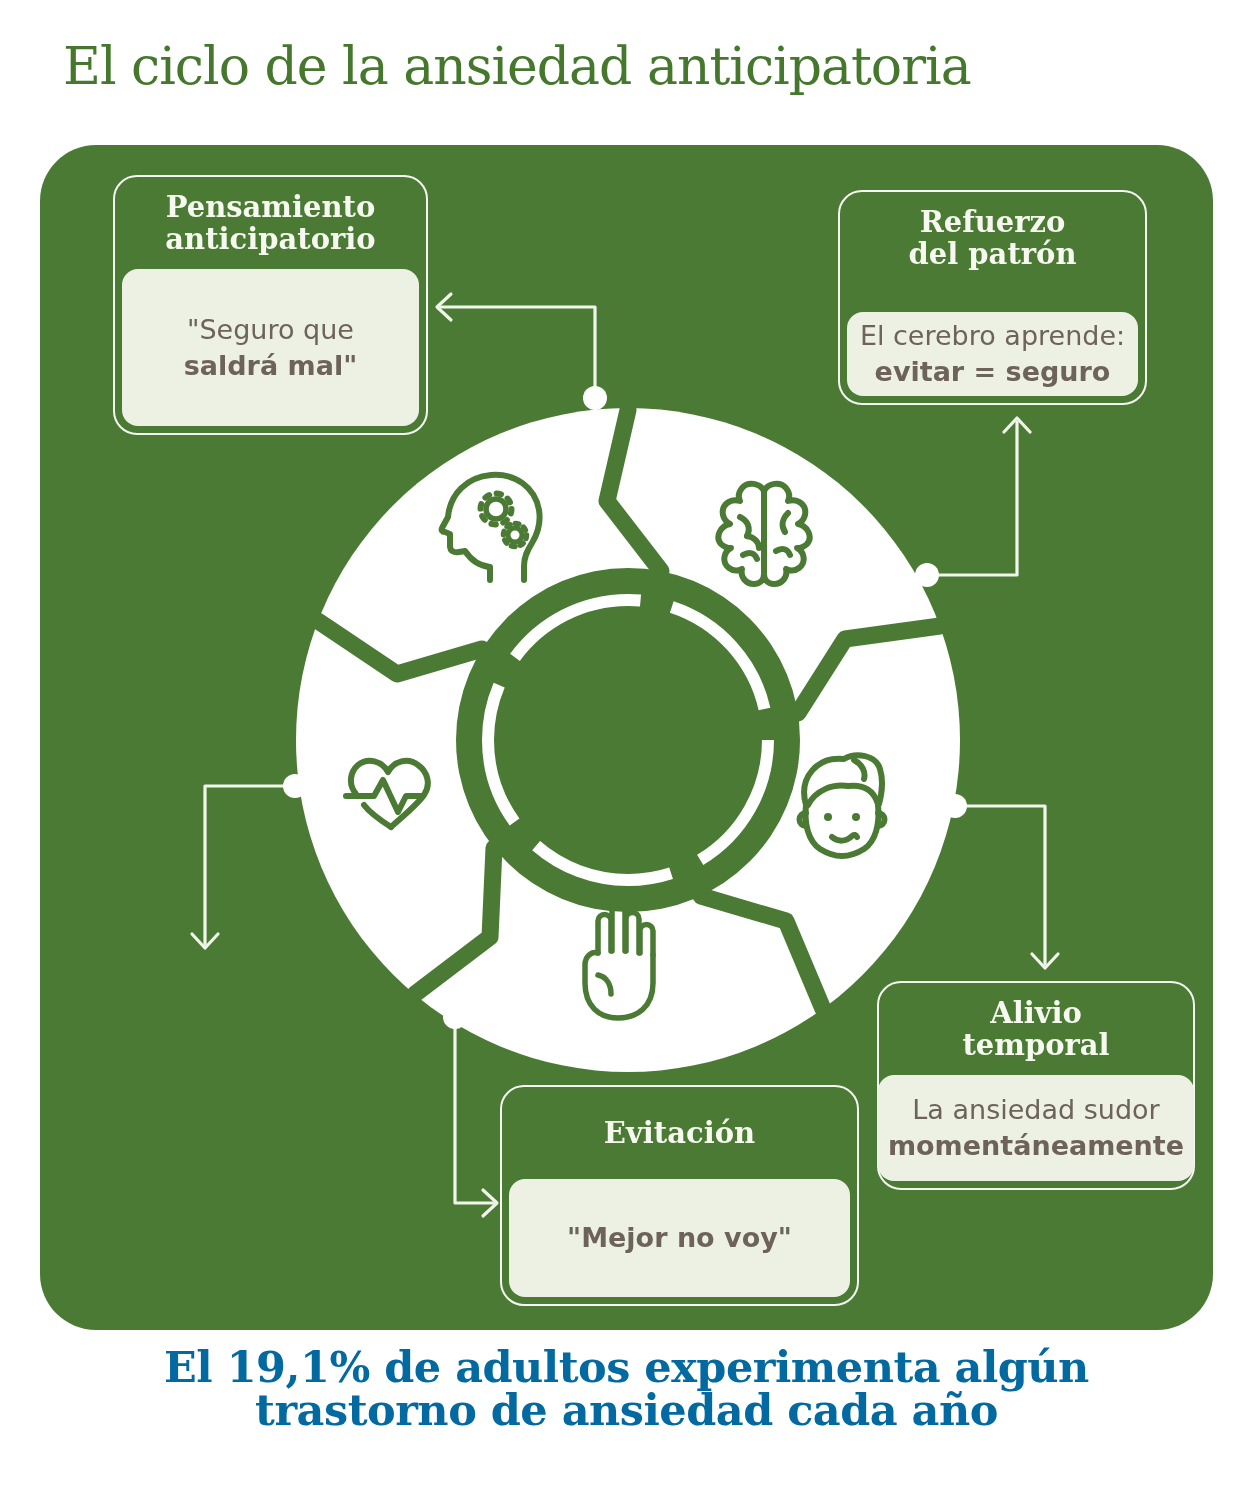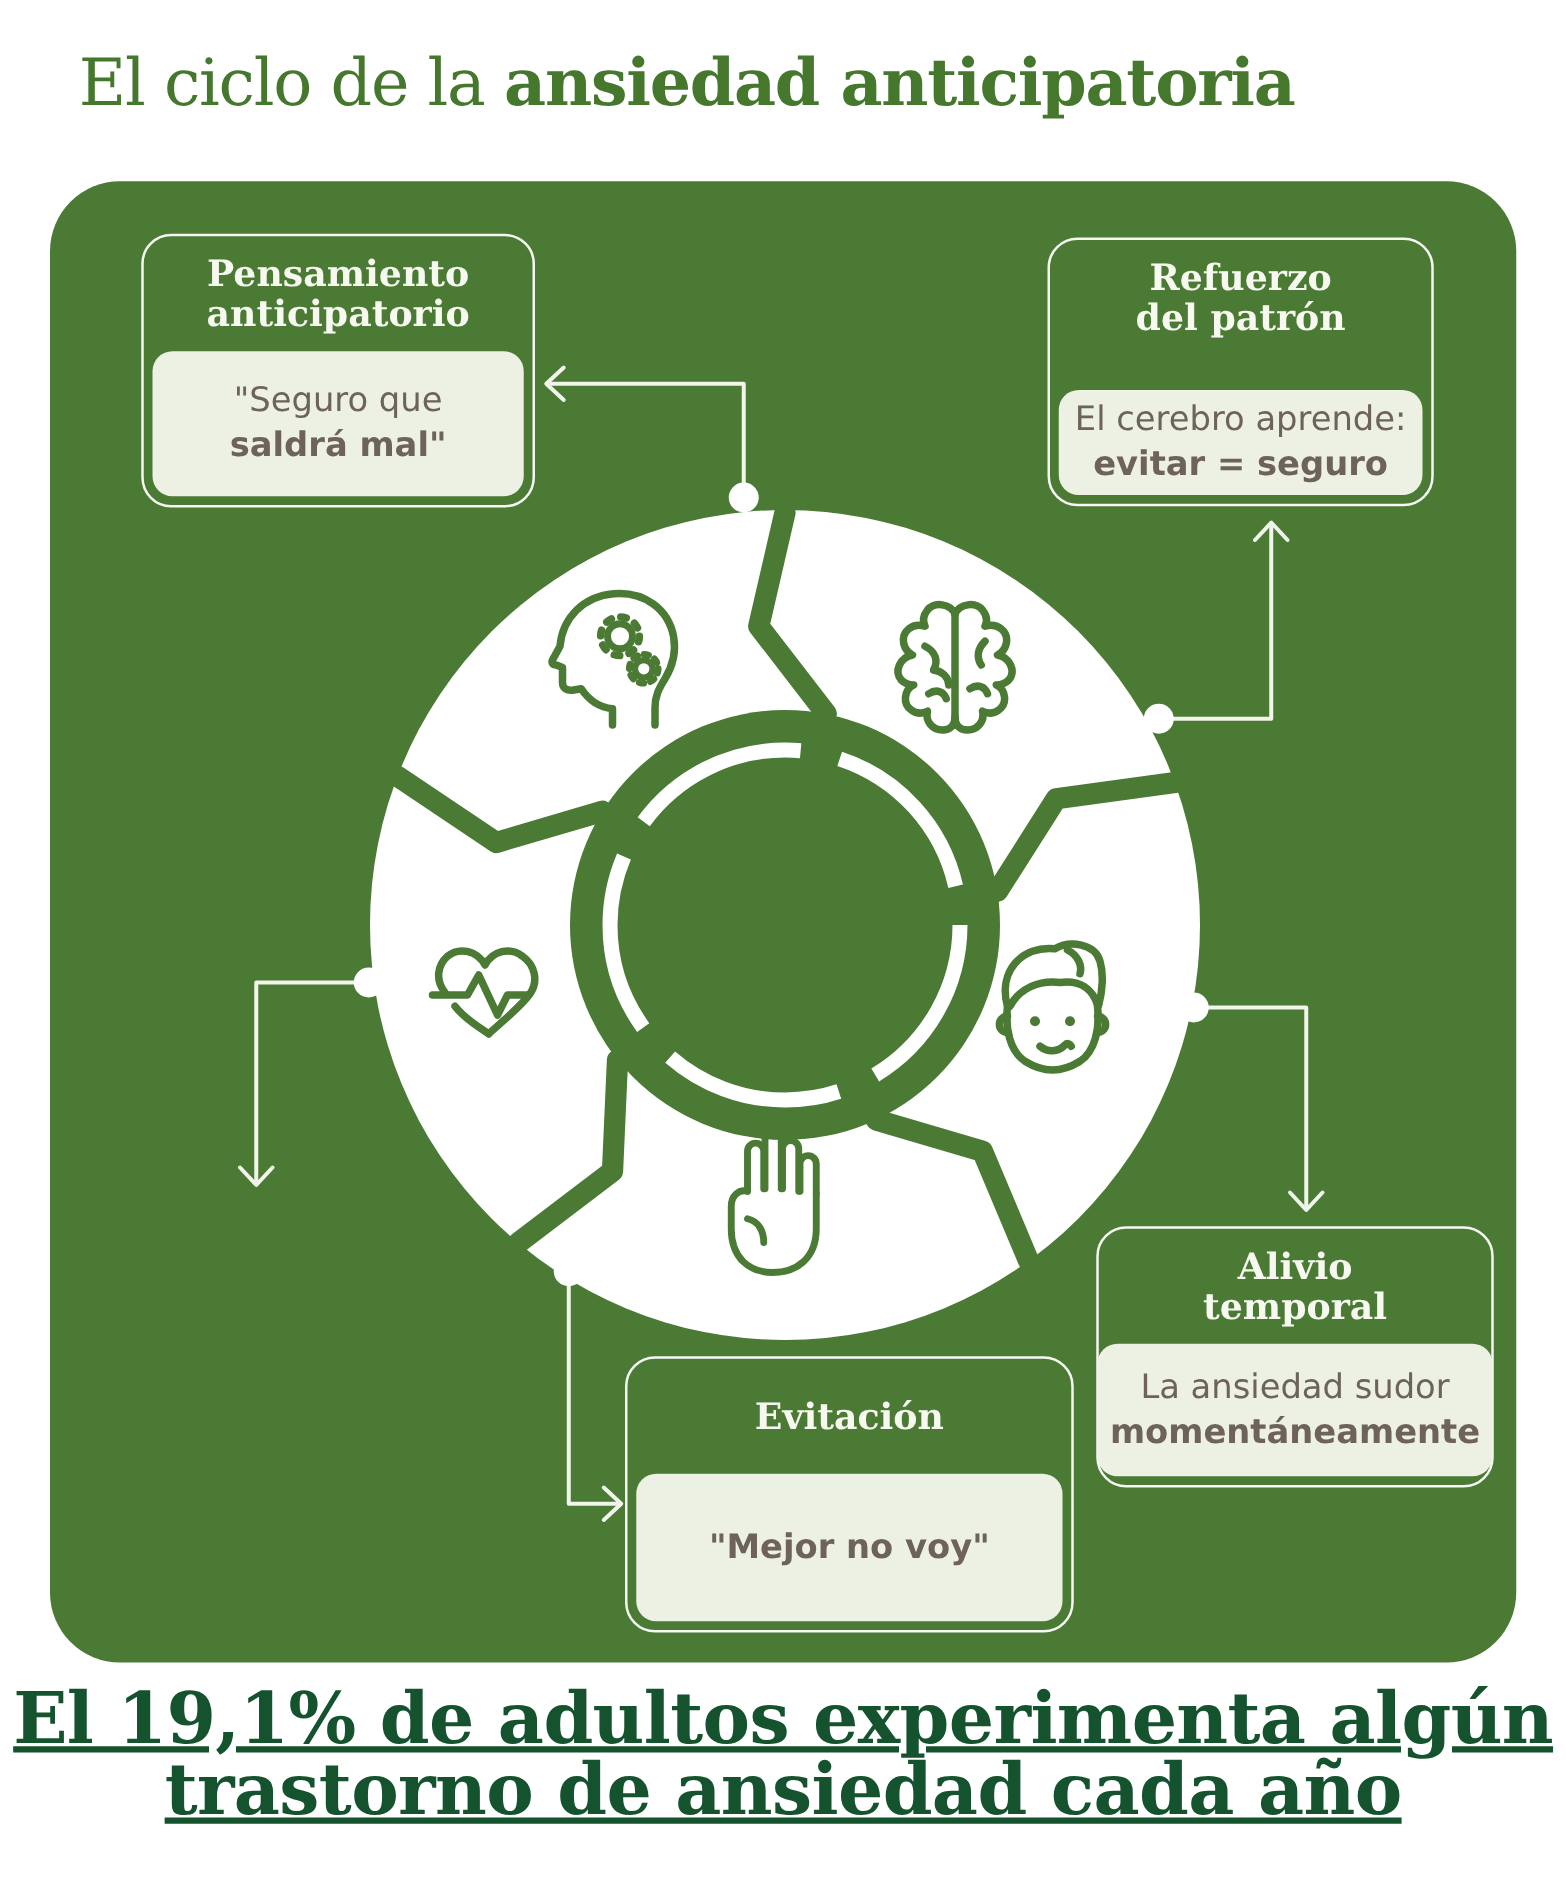--- a/index.html
+++ b/index.html
@@ -1,40 +1,40 @@
 <!DOCTYPE html>
 <html><head>
 <meta charset="utf-8">
 <style>
   html,body{margin:0;padding:0;background:#ffffff;}
   .page{position:relative;width:1253px;height:1505px;background:#ffffff;overflow:hidden;
         font-family:"DejaVu Sans",sans-serif;}
   .main-title{position:absolute;left:63px;top:36px;margin:0;color:#45772c;
         font-family:"DejaVu Serif",serif;font-weight:normal;font-size:52px;letter-spacing:-1px;}
-  .main-title .tb{font-weight:bold;}
+  .main-title .tb{font-weight:normal;}
   .panel{position:absolute;left:40px;top:145px;width:1173px;height:1185px;
         background:#4a7a33;border-radius:56px;}
   .panel svg{position:absolute;left:0;top:0;z-index:1;}
   .callout{position:absolute;border:2.5px solid rgba(255,255,255,0.95);border-radius:24px;
         display:flex;flex-direction:column;box-sizing:border-box;z-index:3;}
   .callout-title{height:92px;flex:0 0 auto;display:flex;flex-direction:column;justify-content:center;
         align-items:center;color:#f7f9f1;font-family:"DejaVu Serif",serif;font-weight:bold;
         font-size:29px;line-height:1.12;text-align:center;}
   .callout-body{flex:1;margin:0 7px 7px;background:#edf1e3;border-radius:16px;
         display:flex;flex-direction:column;justify-content:center;text-align:center;
         font-size:27px;line-height:1.32;color:#6e635a;padding:4px 10px;box-sizing:border-box;}
   .b{font-weight:bold;}
-  #box-pensamiento{left:73px;top:42px;width:315px;height:219px;}
+  #box-pensamiento{left:73px;top:30px;width:315px;height:260px;}
   #box-refuerzo{left:798px;top:45px;width:309px;height:215px;gap:28px;}
   #box-activacion{left:28px;top:817px;width:318px;height:222px;}
   #box-evitacion{left:460px;top:940px;width:359px;height:221px;}
   #box-alivio{left:837px;top:836px;width:318px;height:209px;align-items:center;}
-  .stat{position:absolute;left:0;top:1346px;width:100%;text-align:center;color:#14532d;
-        font-family:"DejaVu Serif",serif;font-weight:bold;font-size:57px;line-height:1.0;
-        letter-spacing:-0.5px;text-decoration:underline;}
+  .stat{position:absolute;left:0;top:1346px;width:100%;text-align:center;color:#0369a1;
+        font-family:"DejaVu Serif",serif;font-weight:bold;font-size:43px;line-height:1.0;
+        letter-spacing:-0.5px;}
   .source{position:absolute;right:48px;top:1462px;color:#8a7f77;font-size:22px;}
 </style>
 </head>
 <body>
 
 <div class="page">
 
   <h1 class="main-title"><span>El ciclo de la </span><span class="tb">ansiedad anticipatoria</span></h1>
 
   <div class="panel">

